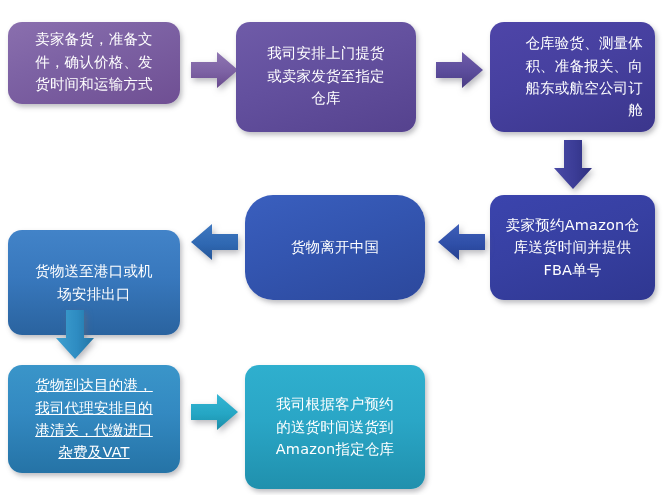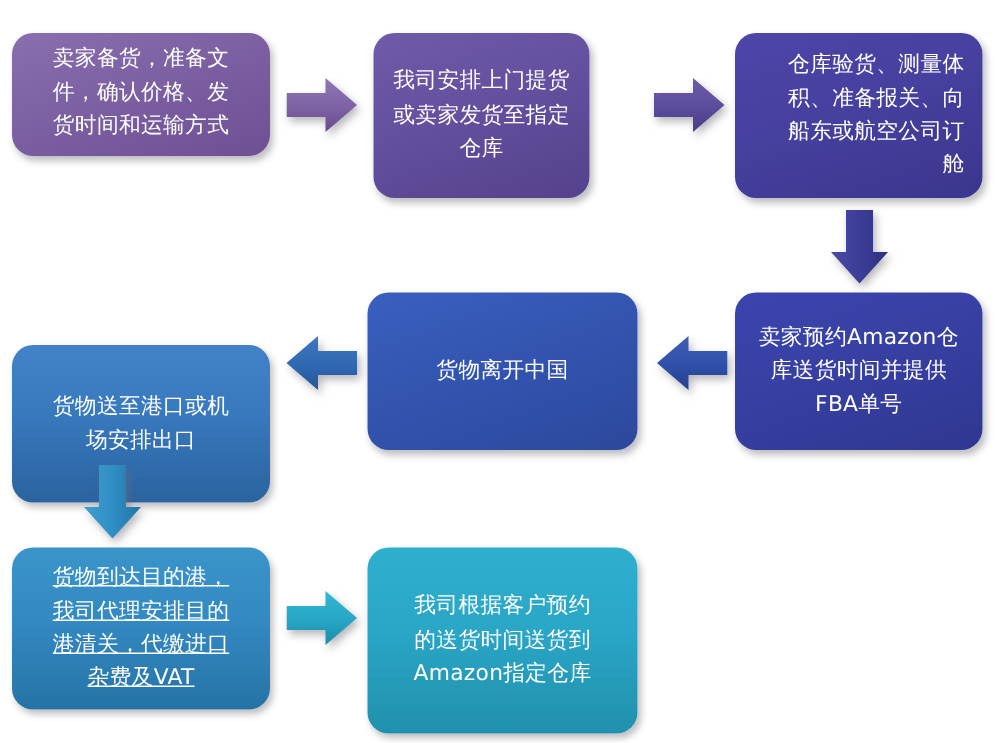--- a/index.html
+++ b/index.html
@@ -37,21 +37,21 @@
     display: block;
     width: 100%;
     white-space: pre-line;
     word-break: break-word;
   }
   
   .n1 { background: linear-gradient(160deg, #8a6fae 0%, #7d62a4 40%, #6f4f93 100%); }
   .n2 { background: linear-gradient(160deg, #6f5ba8 0%, #63509e 45%, #55428e 100%); }
   .n3 { background: linear-gradient(160deg, #4e45a8 0%, #46409f 45%, #3b368c 100%); text-align: right; }
   .n4 { background: linear-gradient(160deg, #3b44ad 0%, #3740a2 45%, #2f3791 100%); }
-  .n5 { background: linear-gradient(160deg, #3a5fbe 0%, #3355b0 45%, #2c489c 100%); }
+  .n5 { background: linear-gradient(160deg, #3a5fbe 0%, #3355b0 45%, #2c489c 100%); border-radius: 28px; }
   .n6 { background: linear-gradient(180deg, #4283c8 0%, #3878bd 45%, #2a639f 100%); margin-top: 35px; }
   .n7 { background: linear-gradient(180deg, #3a95c9 0%, #3389c1 45%, #2573a6 100%); text-decoration: underline; }
   .n8 { background: linear-gradient(180deg, #2fafce 0%, #2aa6c6 45%, #2090ad 100%); }
 
   
   .arrow {
     position: absolute;
     filter: drop-shadow(2px 3px 3px rgba(110,110,120,0.5));
   }
   .arrow svg { display: block; }
@@ -73,21 +73,21 @@
         <linearGradient id="g1" x1="0" y1="0" x2="0" y2="1">
           <stop offset="0%" stop-color="#8f76b2"></stop>
           <stop offset="55%" stop-color="#7d62a4"></stop>
           <stop offset="100%" stop-color="#684a8d"></stop>
         </linearGradient>
       </defs>
       <path d="M0,12 L26,12 L26,2 L47,20 L26,38 L26,28 L0,28 Z" fill="url(#g1)"></path>
     </svg>
   </div>
 
-  <div class="node n2" style="left:249px; top:22px; width:144px; height:110px;">
+  <div class="node n2" style="left:236px; top:22px; width:180px; height:110px;font-family:Liberation Mono, monospace;">
     <span class="txt">我司安排上门提货
 或卖家发货至指定
 仓库</span>
   </div>
 
   <div class="arrow" style="left:436px; top:50px; width:48px; height:40px;">
     <svg width="48" height="40" viewBox="0 0 48 40" aria-hidden="true">
       <defs>
         <linearGradient id="g2" x1="0" y1="0" x2="0" y2="1">
           <stop offset="0%" stop-color="#6f5ca9"></stop>

